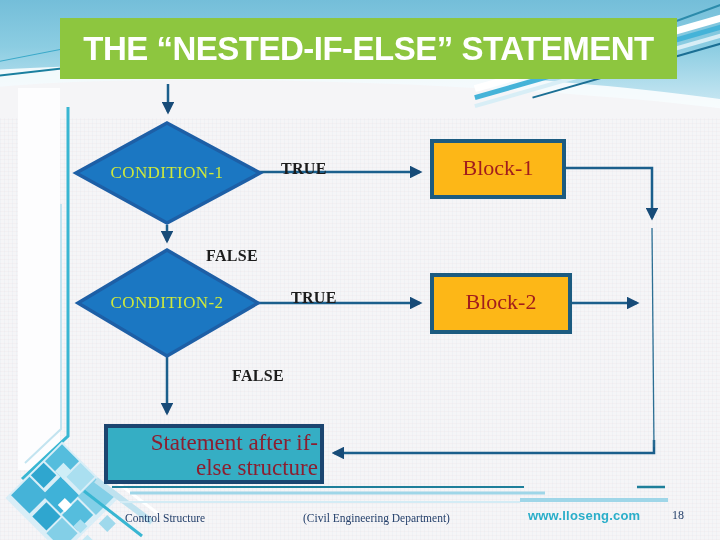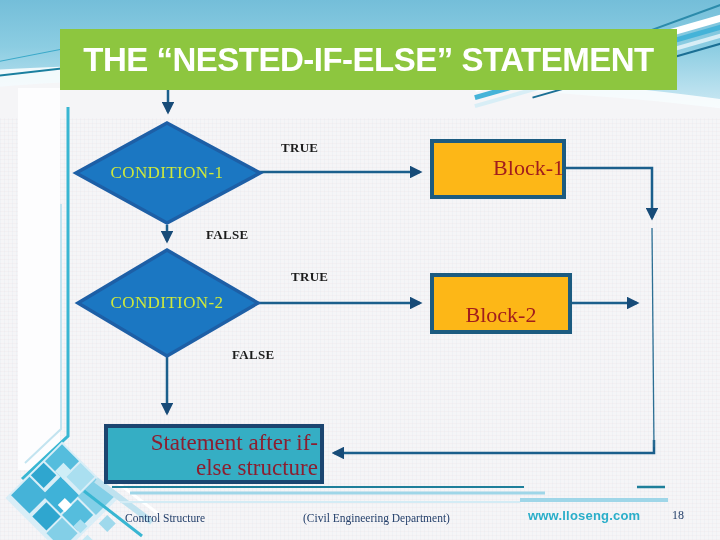--- a/index.html
+++ b/index.html
@@ -23,40 +23,40 @@
   .tl1{width:200px;left:-8px;top:64px;transform:rotate(-6.5deg);}
   .tl2{width:130px;left:-10px;top:50px;height:1px;background:#3aa9c9;transform:rotate(-11deg);}
   .tr-stripe{position:absolute;right:-24px;transform:rotate(-16deg);transform-origin:right center;}
   .tr1{top:8px;width:280px;height:7px;background:#ffffff;}
   .tr2{top:18px;width:280px;height:5px;background:#45b3d8;}
   .tr3{top:27px;width:280px;height:4px;background:#d8eef6;}
   .tr4{top:36px;width:220px;height:2px;background:#1b6f94;}
   .tr5{top:2px;right:-6px;width:140px;height:2px;background:#2c8bab;transform:rotate(-20deg);}
   
   .banner{position:absolute;left:60px;top:18px;width:617px;height:61px;background:#8dc63f;
-          display:flex;align-items:center;justify-content:center;margin-top:11px;}
+          display:flex;align-items:center;justify-content:center;}
   .banner span{color:#ffffff;font-family:"Liberation Sans","DejaVu Sans",sans-serif;
                font-weight:bold;font-size:33px;letter-spacing:-0.5px;white-space:nowrap;}
   
   .left-band{position:absolute;left:18px;top:88px;width:42px;height:382px;background:#fdfdfe;}
   
   svg.canvas{position:absolute;left:0;top:0;}
   
   .lbl{position:absolute;text-align:center;white-space:nowrap;}
   .cond{font-weight:normal;font-size:17px;color:#cfe83c;letter-spacing:.4px;}
   .cond1{left:88px;top:163px;width:158px;}
   .cond2{left:86px;top:293px;width:162px;}
-  .tf{font-weight:bold;font-size:13px;color:#1c1c1c;letter-spacing:.3px;}
+  .tf{font-weight:bold;font-size:16px;color:#1c1c1c;letter-spacing:.3px;margin-top:20px;}
   .true1{left:281px;top:140px;}
   .false1{left:206px;top:227px;}
   .true2{left:291px;top:269px;}
   .false2{left:232px;top:347px;}
   .blocklbl{font-size:22px;color:#a11d1d;}
-  .block1lbl{left:432px;top:155px;width:132px;text-align:right;}
-  .block2lbl{left:432px;top:289px;width:138px;margin-top:13px;}
+  .block1lbl{left:432px;top:155px;width:132px;}
+  .block2lbl{left:432px;top:289px;width:138px;}
   .stmtlbl{left:110px;top:430px;width:208px;font-size:23px;line-height:25px;color:#8b1f30;white-space:normal;text-align:right;}
   
   .foot{position:absolute;color:#25406b;font-size:11.5px;white-space:nowrap;}
   .foot-left{left:125px;top:512px;}
   .foot-center{left:267px;top:512px;padding-left:36px;}
   .pagenum{left:672px;top:508px;font-size:12px;}
   .watermark{position:absolute;left:528px;top:508px;color:#2aaec9;white-space:nowrap;
              font-family:"Liberation Sans","DejaVu Sans",sans-serif;font-weight:bold;font-size:13px;letter-spacing:.2px;}
 </style>
 </head>

